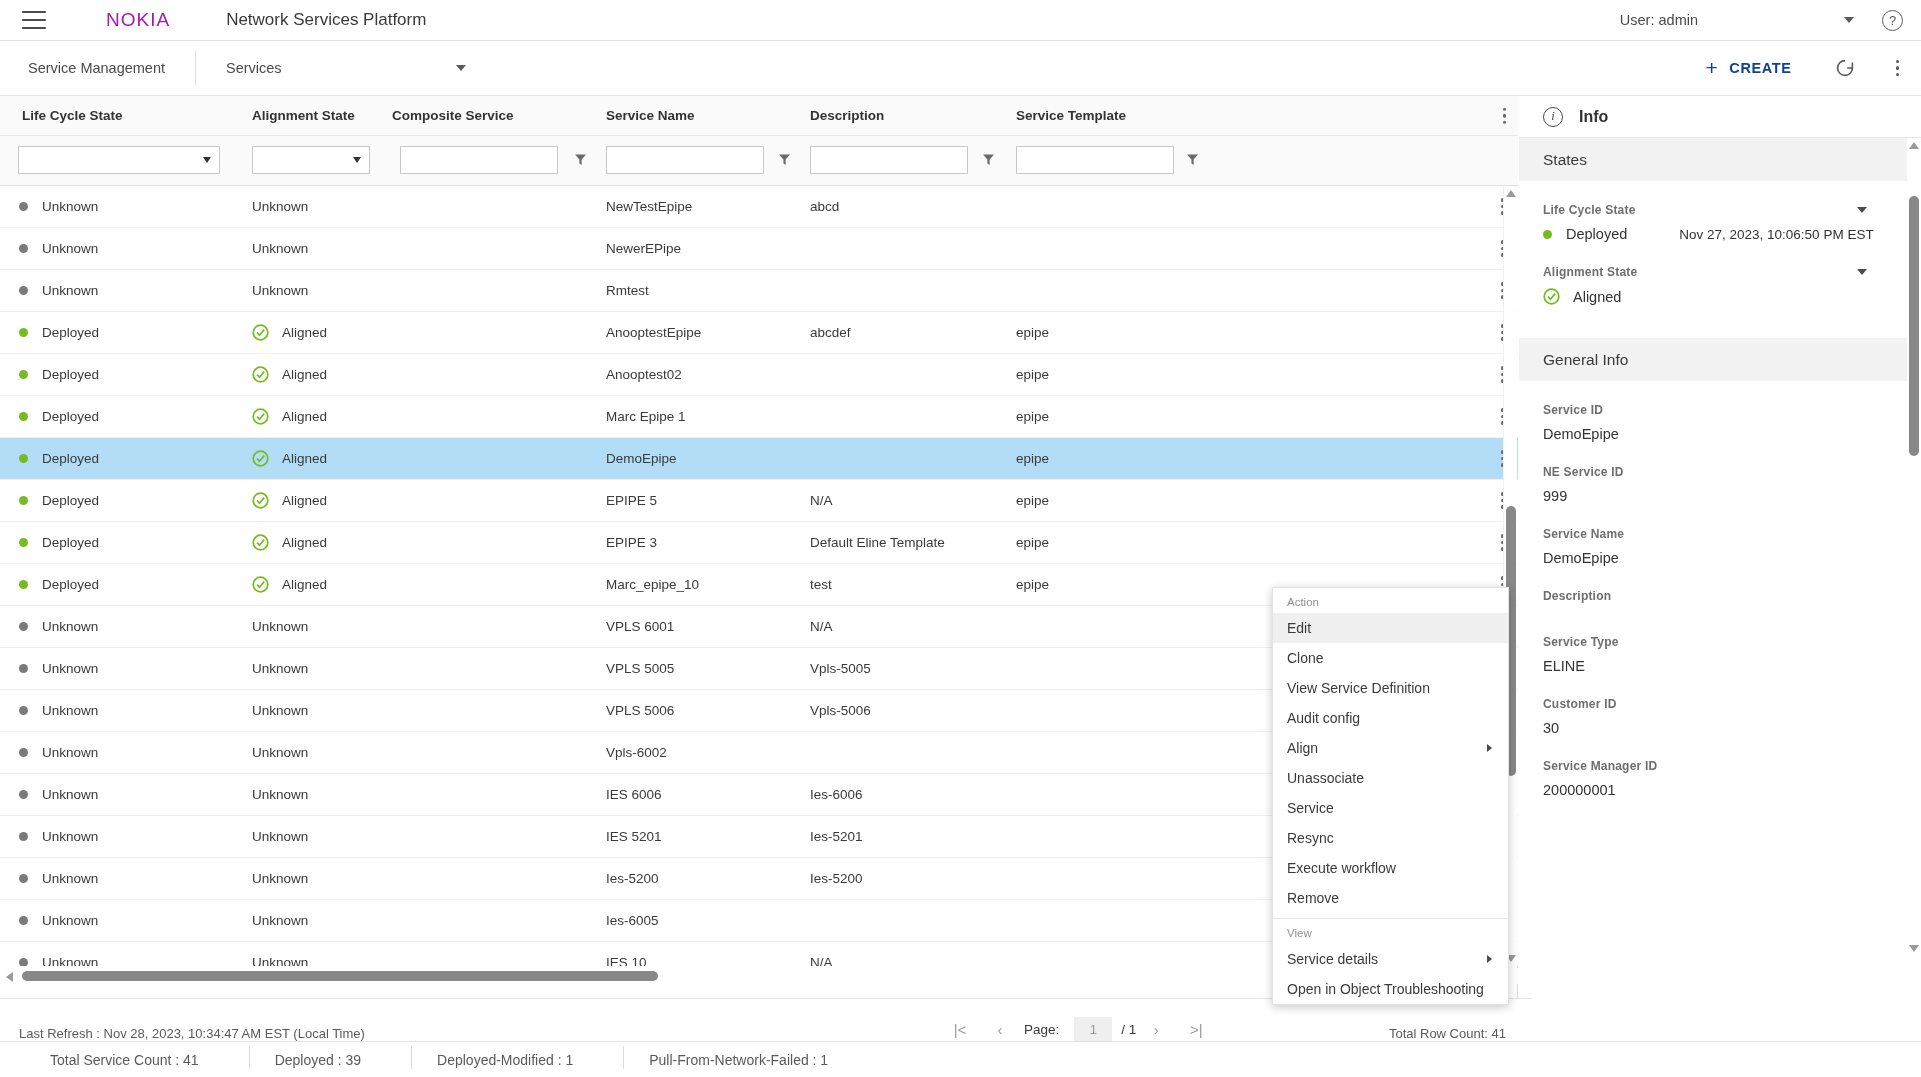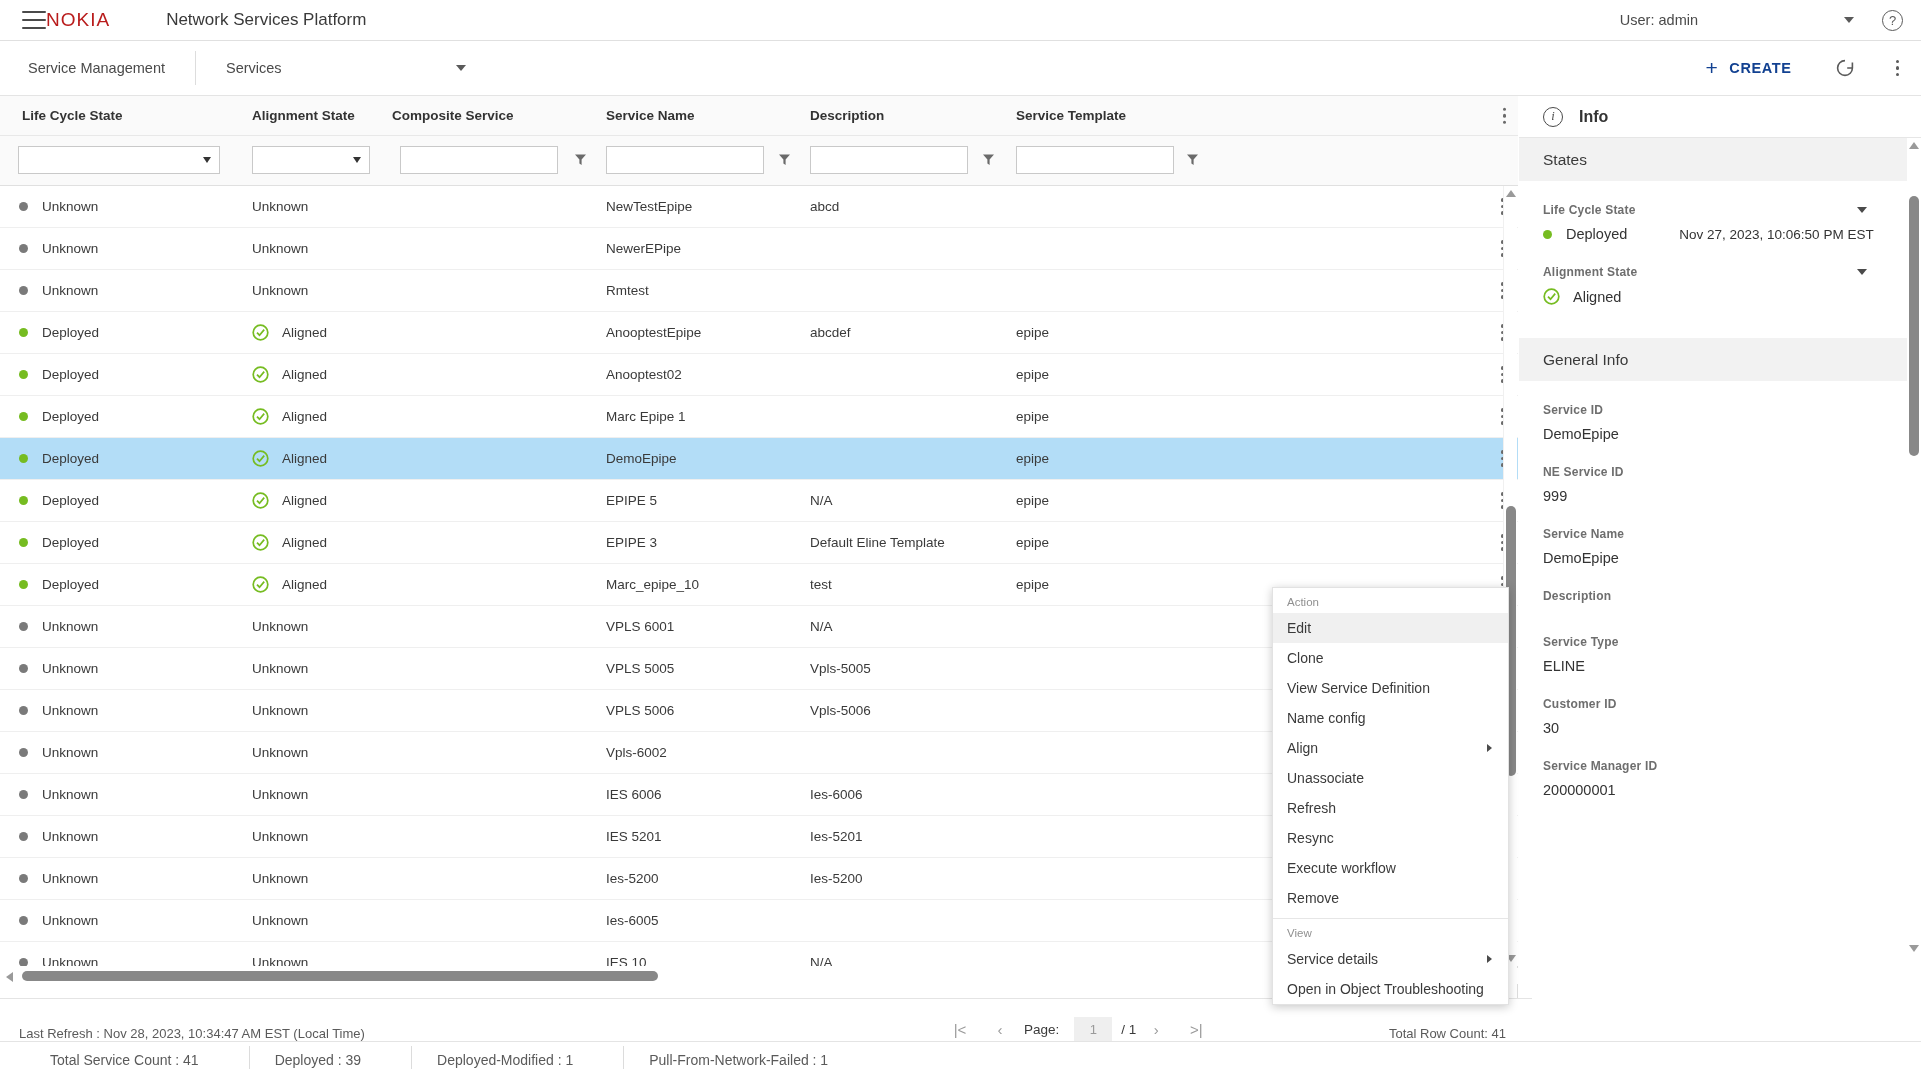--- a/index.html
+++ b/index.html
@@ -14,21 +14,21 @@
 
   
   .topbar {
     position: absolute; top: 0; left: 0; width: 1921px; height: 41px;
     background: #ffffff; border-bottom: 1px solid #e0e0e0;
     display: flex; align-items: center;
   }
   .hamburger { margin-left: 22px; width: 24px; height: 18px; display:flex; flex-direction:column; justify-content:space-between; cursor:pointer; }
   .hamburger span { display:block; height:2px; background:#4a4a4a; border-radius:1px; }
   .nokia-logo {
-    color:#b91c1c; font-size:19px; letter-spacing:1px;
+    margin-left: 60px; color:#a21caf; font-size:19px; letter-spacing:1px;
     font-weight:400; font-family:"Liberation Sans", sans-serif;
   }
   .app-title { margin-left: 56px; font-size: 17px; color:#3a3a3a; font-weight:400; }
   .topbar-right { margin-left:auto; display:flex; align-items:center; padding-right:18px; }
   .user-label { font-size: 14.5px; color:#4a4a4a; }
   .caret-down { width:0;height:0;border-left:5px solid transparent;border-right:5px solid transparent;border-top:6px solid #5a5a5a; margin-left:146px; cursor:pointer;}
   .help-icon {
     margin-left:28px; width:21px;height:21px;border:1.6px solid #5a5a5a;border-radius:50%;
     display:flex;align-items:center;justify-content:center;font-size:13px;color:#5a5a5a;cursor:pointer;
   }
@@ -623,31 +623,31 @@
         <div class="ctx-item active">
           <span>Edit</span>
         </div>
         <div class="ctx-item">
           <span>Clone</span>
         </div>
         <div class="ctx-item">
           <span>View Service Definition</span>
         </div>
         <div class="ctx-item">
-          <span>Name config</span>
+          <span>Audit config</span>
         </div>
         <div class="ctx-item">
           <span>Align</span>
           <span class="ctx-arrow"></span>
         </div>
         <div class="ctx-item">
           <span>Unassociate</span>
         </div>
         <div class="ctx-item">
-          <span>Refresh</span>
+          <span>Service</span>
         </div>
         <div class="ctx-item">
           <span>Resync</span>
         </div>
         <div class="ctx-item">
           <span>Execute workflow</span>
         </div>
         <div class="ctx-item">
           <span>Remove</span>
         </div>

